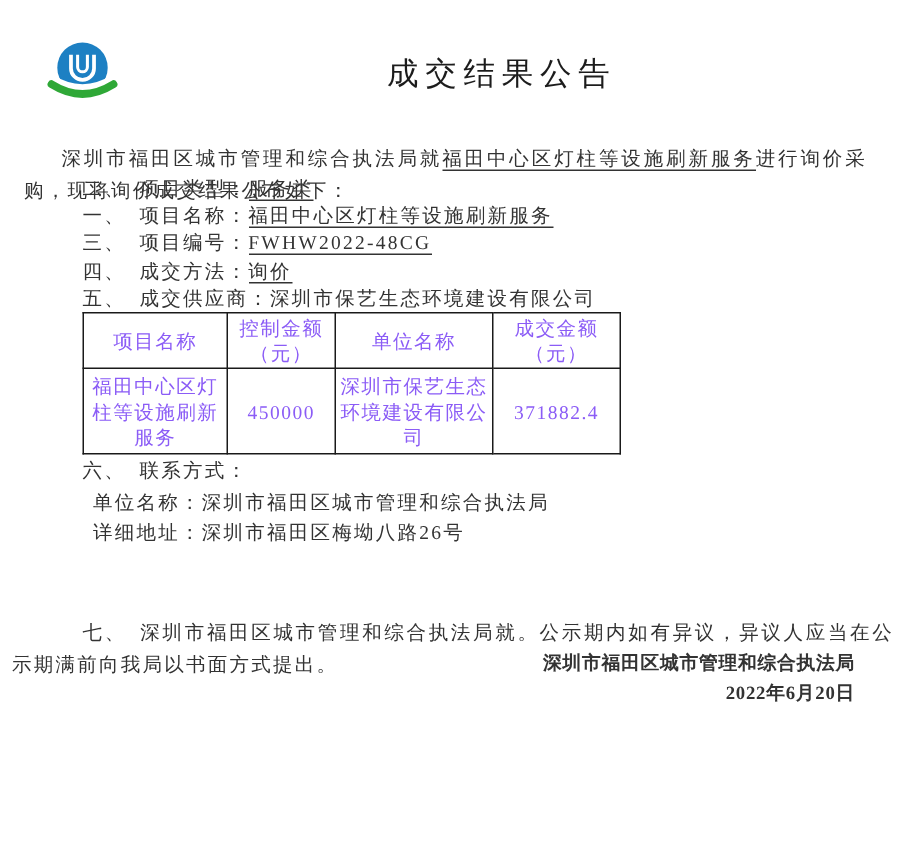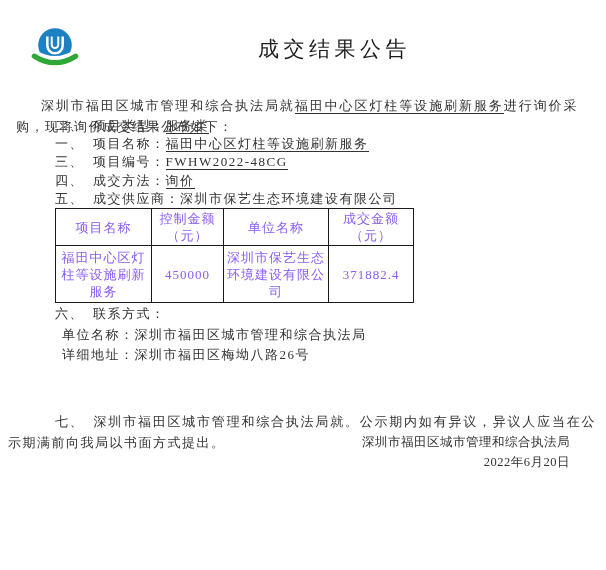--- a/index.html
+++ b/index.html
@@ -47,21 +47,21 @@
   .notice{
     position:absolute;left:8px;top:399px;width:588px;
     font-size:13px;letter-spacing:1.5px;line-height:20.5px;
     text-indent:47px;text-align:justify;
   }
   .notice .num{margin-right:9px;}
   .signature{
     position:absolute;left:0px;top:433px;width:570px;
     text-align:right;font-size:12.5px;letter-spacing:0.5px;
   }
-  .sig-line{line-height:19.5px;}
+  .sig-line{line-height:19.5px;font-weight:bold;}
 </style>
 </head>
 <body>
 
 <div class="page">
 
   <svg class="logo" viewBox="0 0 52 50" aria-hidden="true">
     <circle cx="26" cy="22" r="17.5" fill="#1d80c3"></circle>
     <path d="M18 13 v9.5 a8 8 0 0 0 16 0 V13" fill="none" stroke="#ffffff" stroke-width="2.6"></path>
     <path d="M22.6 13 v8.5 a3.4 3.4 0 0 0 6.8 0 V13" fill="none" stroke="#ffffff" stroke-width="2.1"></path>

